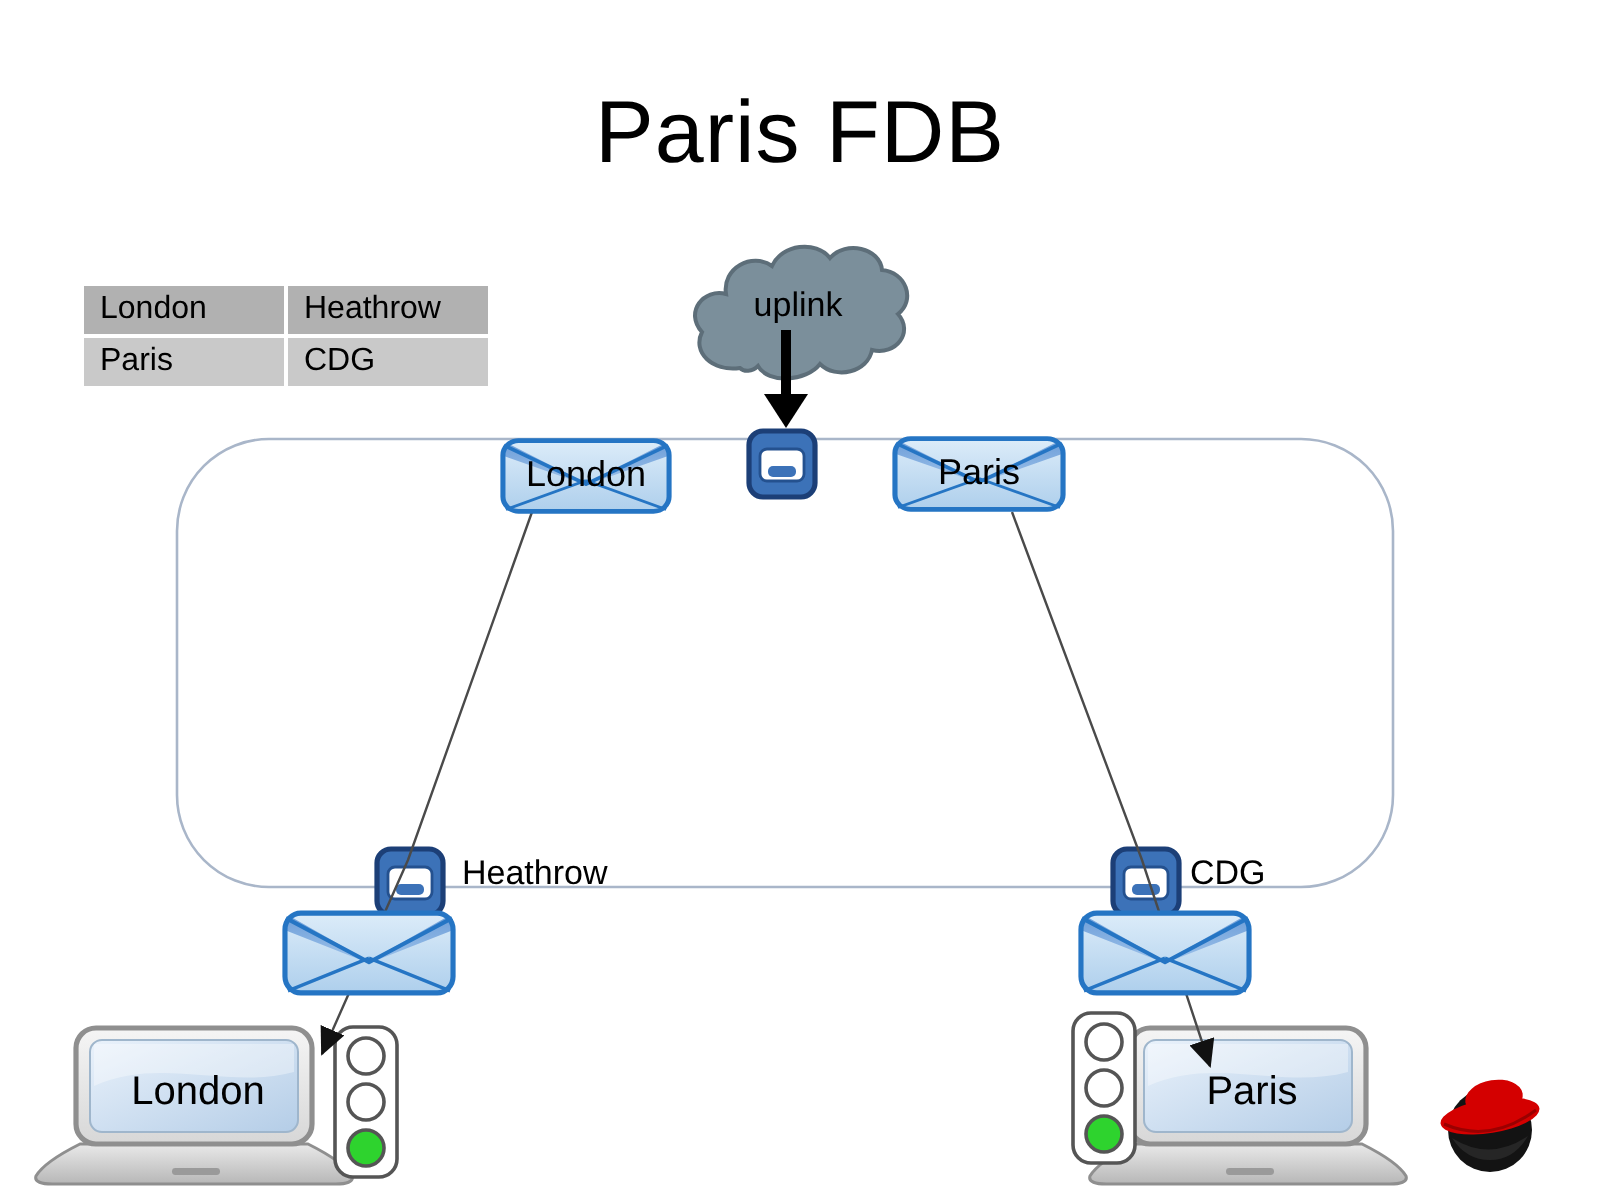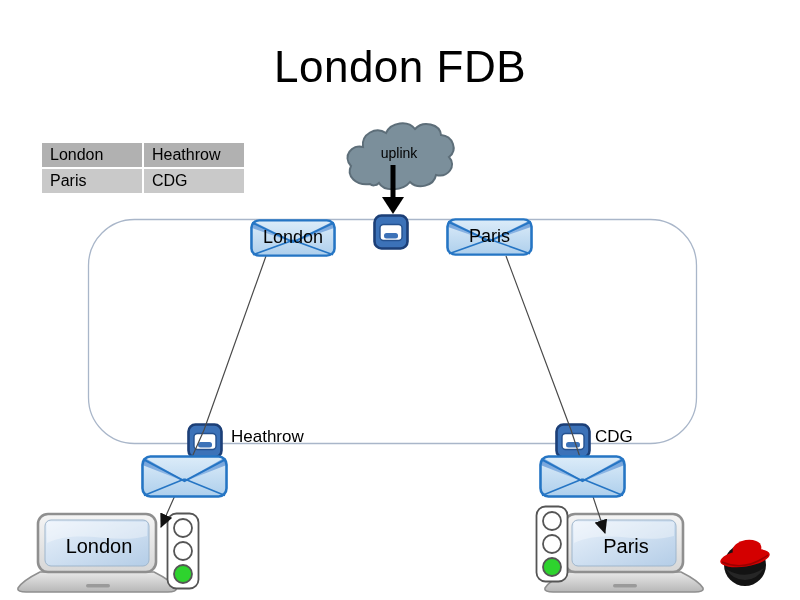--- a/index.html
+++ b/index.html
@@ -14,34 +14,34 @@
   .fdb-table{
     position:absolute;left:40px;top:141px;border-collapse:separate;border-spacing:2px;
     font-size:16px;
   }
   .fdb-table td{width:84px;height:22px;padding:1px 8px;vertical-align:middle;}
   .fdb-table tr.r1 td{background:#b1b1b1;}
   .fdb-table tr.r2 td{background:#c9c9c9;}
   .scene{position:absolute;left:0;top:0;width:800px;height:600px;}
   .lbl{position:absolute;display:flex;align-items:center;z-index:3;}
   .lbl.center{justify-content:center;text-align:center;}
-  .lbl-uplink{left:356px;top:141px;width:86px;height:24px;font-size:14px;}
+  .lbl-uplink{left:356px;top:141px;width:86px;height:24px;font-size:17px;}
   .lbl-env-london{left:250px;top:219px;width:86px;height:37px;font-size:18px;}
   .lbl-env-paris{left:446px;top:218px;width:87px;height:37px;font-size:18px;}
   .lbl-port-heathrow{left:231px;top:427px;width:110px;height:20px;font-size:17px;}
   .lbl-port-cdg{left:595px;top:427px;width:80px;height:20px;font-size:17px;}
   .lbl-host-london{left:42px;top:526px;width:114px;height:40px;font-size:20px;}
   .lbl-host-paris{left:569px;top:526px;width:114px;height:40px;font-size:20px;}
 </style>
 </head>
 <body>
 
 <div class="slide">
 
-  <div class="title">London FDB</div>
+  <div class="title">Paris FDB</div>
 
   <table class="fdb-table">
     <tbody>
         <tr class="r1">
       <td>London</td>
       <td>Heathrow</td>
     </tr>
     <tr class="r2">
       <td>Paris</td>
       <td>CDG</td>

